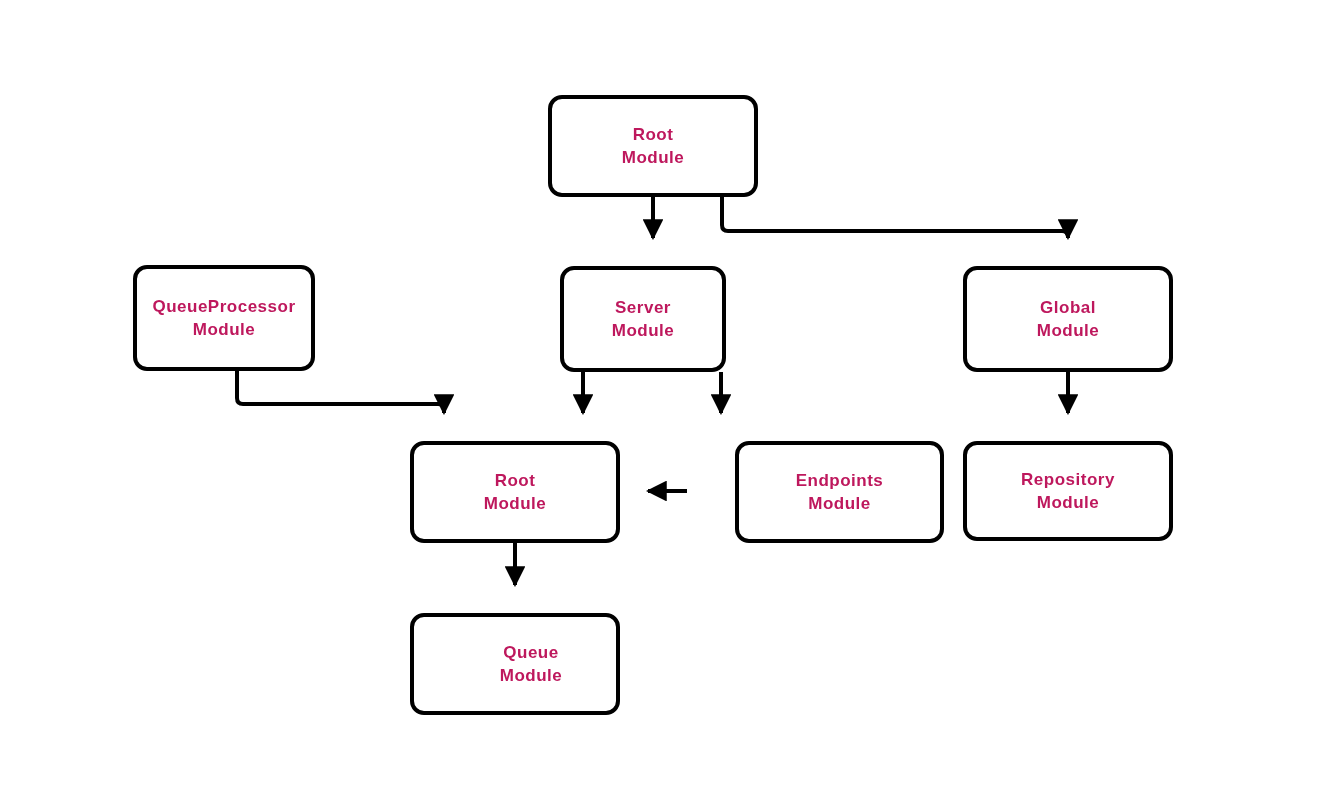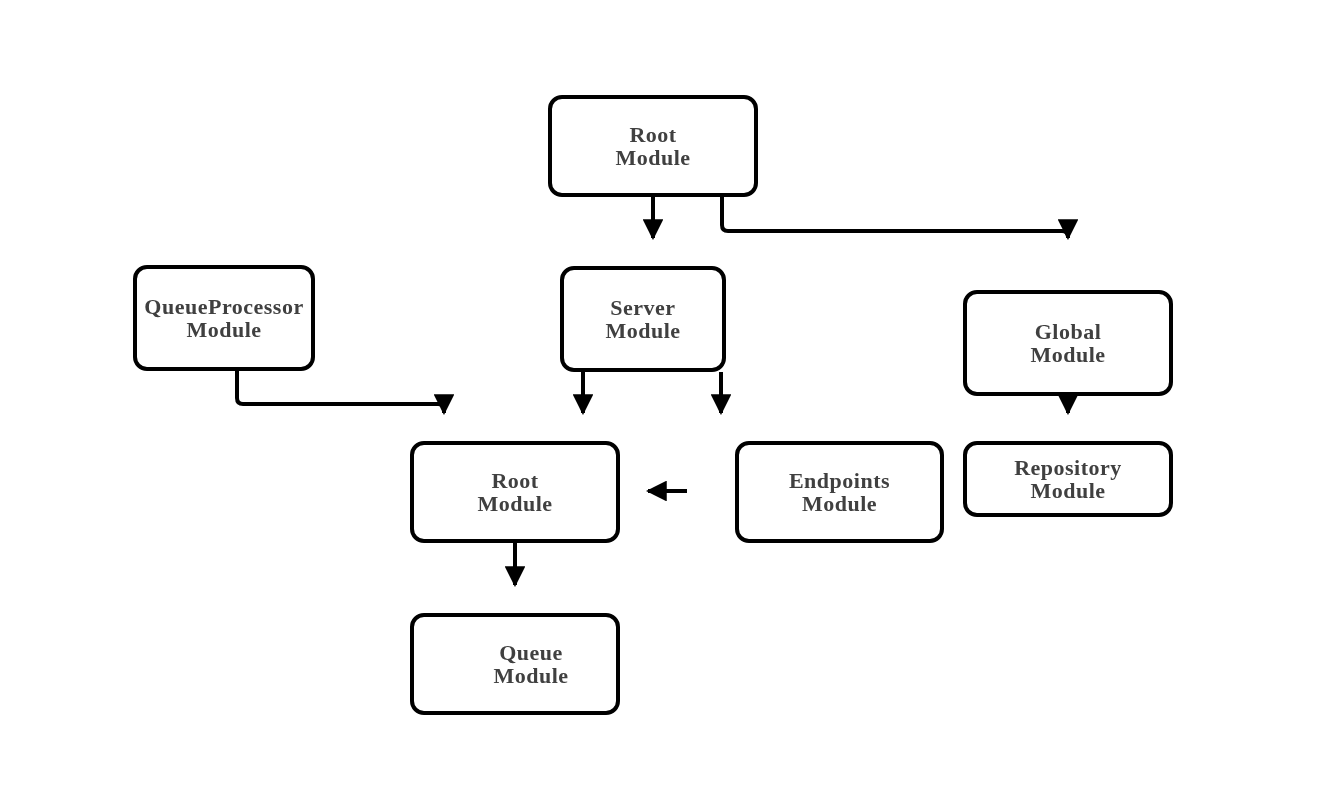--- a/index.html
+++ b/index.html
@@ -29,25 +29,25 @@
     box-sizing: border-box;
     background: #ffffff;
     border: 4px solid #000000;
     border-radius: 14px;
     display: flex;
     align-items: center;
     justify-content: center;
     z-index: 2;
   }
   .node-label {
-    font-family: Liberation Serif, serif;
-    font-size: 22px;
+    font-family: Liberation Sans, sans-serif;
+    font-size: 17px;
     font-weight: 700;
     line-height: 23px;
-    color: #404040;
+    color: #be185d;
     text-align: center;
     white-space: pre;
     letter-spacing: 0.5px;
   }
 </style>
 </head>
 <body>
 
 <div id="canvas">
 
@@ -83,36 +83,36 @@
   <div class="node" style="left:133px; top:265px; width:182px; height:106px;">
     <span class="node-label">QueueProcessor
 Module</span>
   </div>
 
   <div class="node" style="left:560px; top:266px; width:166px; height:106px;">
     <span class="node-label">Server
 Module</span>
   </div>
 
-  <div class="node" style="left:963px; top:266px; width:210px; height:106px;margin-top:24px;">
+  <div class="node" style="left:963px; top:266px; width:210px; height:106px;">
     <span class="node-label">Global
 Module</span>
   </div>
 
   <div class="node" style="left:410px; top:441px; width:210px; height:102px;">
     <span class="node-label">Root
 Module</span>
   </div>
 
   <div class="node" style="left:687px; top:441px; width:209px; height:102px;margin-left:48px;">
     <span class="node-label">Endpoints
 Module</span>
   </div>
 
-  <div class="node" style="left:963px; top:441px; width:210px; height:76px;">
+  <div class="node" style="left:963px; top:441px; width:210px; height:100px;">
     <span class="node-label">Repository
 Module</span>
   </div>
 
   <div class="node" style="left:410px; top:613px; width:210px; height:102px;padding-left:32px;">
     <span class="node-label">Queue
 Module</span>
   </div>
 
 </div>

